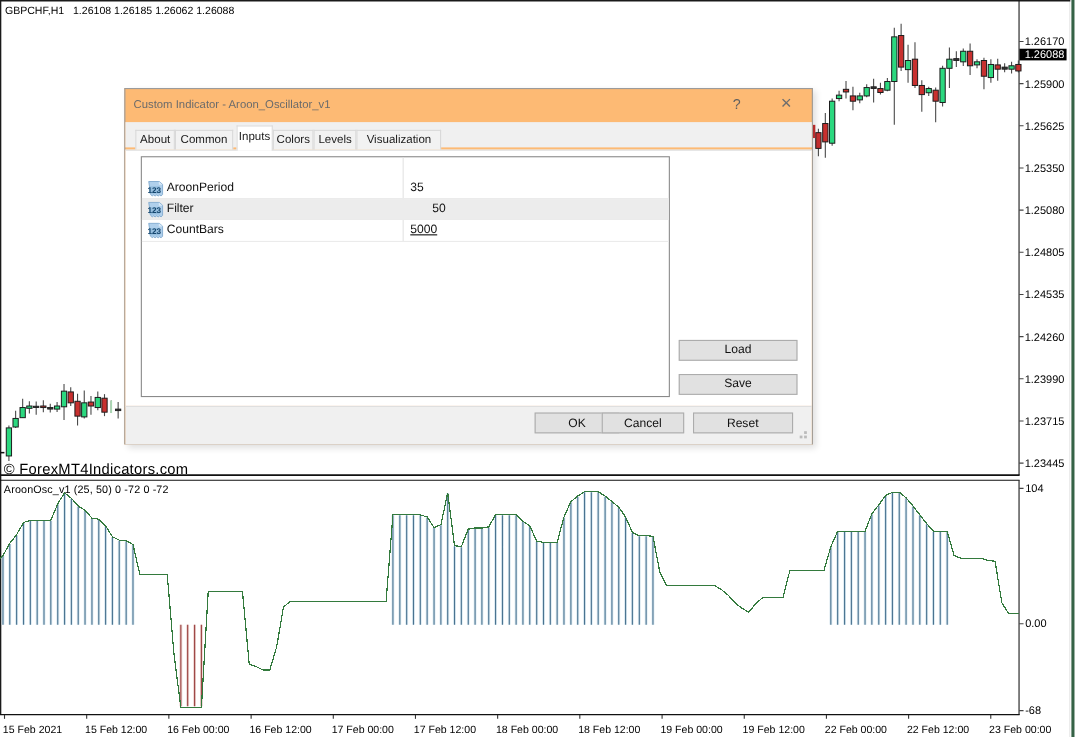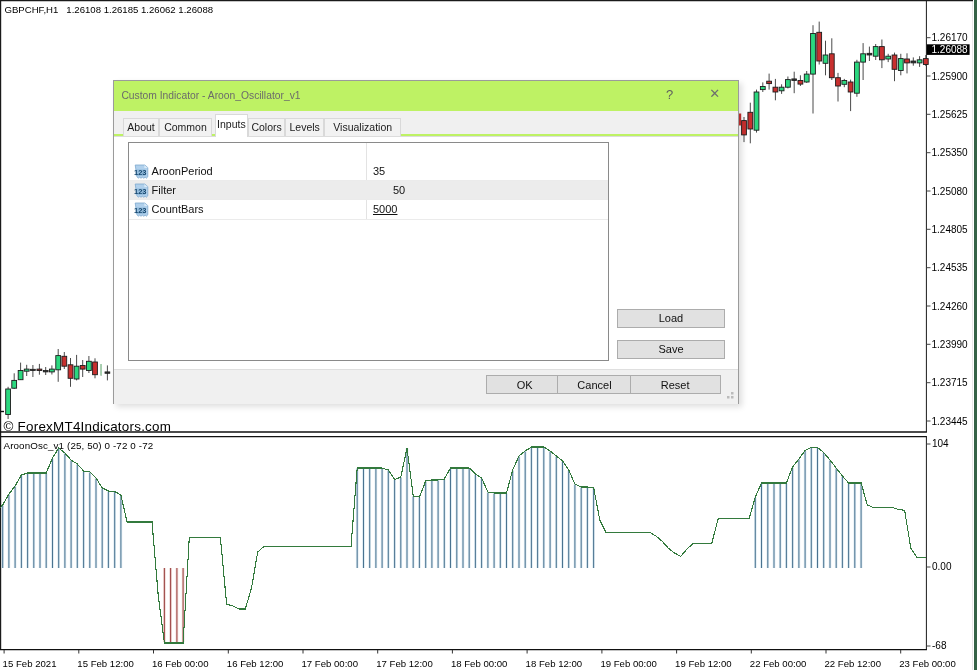--- a/index.html
+++ b/index.html
@@ -1,18 +1,18 @@
 <!DOCTYPE html>
 <html><head><meta charset="utf-8">
 <style>
 * { margin:0; padding:0; box-sizing:border-box; }
 body { width:977px; height:670px; position:relative; overflow:hidden; background:#fff;
   font-family:"Liberation Sans", sans-serif; }
 .dlg { position:absolute; left:112.7px; top:79.5px; width:626.4px; height:324.9px;
-  background:#bef264; border:1px solid #9b9b9b; box-shadow:3px 3px 6px rgba(0,0,0,0.13); }
+  background:#fdba74; border:1px solid #9b9b9b; box-shadow:3px 3px 6px rgba(0,0,0,0.13); }
 .titletxt { position:absolute; left:7.7px; top:9.3px; font-size:10.3px; color:#6b6b6b; }
 .qm { position:absolute; left:548px; top:6px; width:16px; text-align:center; font-size:13px; color:#5f5f5f; }
 .xm { position:absolute; left:593px; top:5.5px; width:16px; text-align:center; font-size:13px; color:#6e6e6e; }
 .tabband { position:absolute; left:0; top:30px; width:100%; height:23.5px; background:#f0f0f0; }
 .page { position:absolute; left:0; top:55px; width:100%; height:233.6px; background:#fff; border-top:1px solid #dcdcdc; }
 .tab { position:absolute; top:37.4px; height:18.1px; background:#f2f2f2; border:1px solid #d9d9d9; border-bottom:none;
   font-size:10.5px; color:#1b1b1b; text-align:center; line-height:17px; }
 .tabsel { position:absolute; top:33.6px; height:23px; background:#fff; border:1px solid #d9d9d9; border-bottom:none;
   font-size:10.5px; color:#1b1b1b; text-align:center; line-height:19px; z-index:3; }
 .lb { position:absolute; left:14.3px; top:61.2px; width:480.8px; height:219.8px; background:#fff; border:1px solid #8a8a8a; }
@@ -255,19 +255,19 @@
 </svg>
         </div>
         <span style="position:absolute;left:22.6px;top:3.2px;">CountBars</span>
         <span style="position:absolute;left:244px;top:3.2px;text-decoration:underline;">5000</span>
       </div>
   </div>
   <div class="btn" style="left:503.7px; top:228px; width:107.2px; height:19.1px;">Load</div>
   <div class="btn" style="left:503.7px; top:259.1px; width:107.2px; height:19.5px;">Save</div>
   <div class="footer"></div>
   <div class="btn" style="left:372.6px; top:294.4px; width:76.6px; height:19.5px;">OK</div>
-  <div class="btn" style="left:443px; top:294.4px; width:75.6px; height:19.5px;">Cancel</div>
+  <div class="btn" style="left:433px; top:294.4px; width:75.6px; height:19.5px;">Cancel</div>
   <div class="btn" style="left:516px; top:294.4px; width:91px; height:19.5px;">Reset</div>
   <div style="position:absolute;right:3px;bottom:3px;width:8px;height:8px;
     background:
       linear-gradient(#bbb,#bbb) 0px 4px/2.5px 2.5px no-repeat,
       linear-gradient(#bbb,#bbb) 4px 0px/2.5px 2.5px no-repeat,
       linear-gradient(#bbb,#bbb) 4px 4px/2.5px 2.5px no-repeat;"></div>
 </div>
 </body></html>

